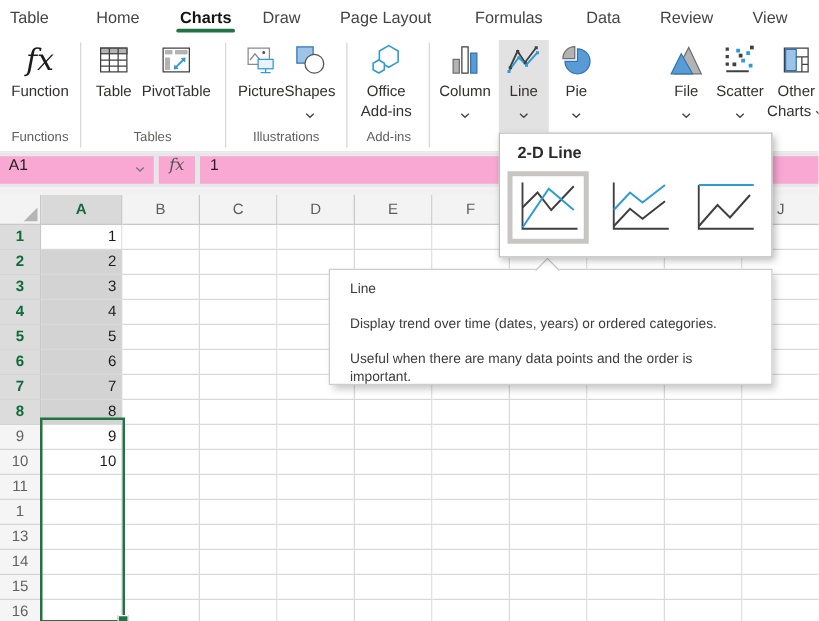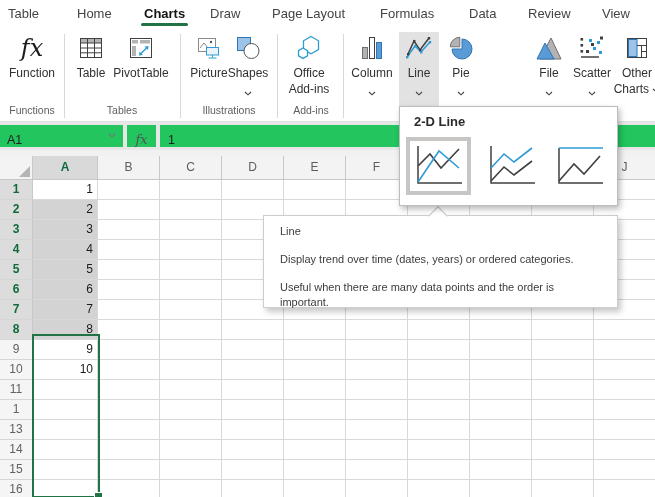--- a/index.html
+++ b/index.html
@@ -19,22 +19,22 @@
   .glabel{position:absolute;top:76px;font-size:10.5px;color:#605e5c;text-align:center;}
   .rbtn{position:absolute;top:4px;text-align:center;color:#323130;}
   .rbtn .ic{height:32px;display:flex;align-items:center;justify-content:center;}
   .rbtn .lb{font-size:12px;line-height:14px;margin-top:2px;white-space:nowrap;}
   .rbtn .chev{margin-top:2px;height:6px;}
   .rbtn.hl{background:#e2e2e2;height:74px;}
   .fxglyph{font-family:"DejaVu Serif",serif;font-style:italic;font-size:24px;color:#1b1b1b;line-height:30px;}
   .fxsmall{font-family:"DejaVu Serif",serif;font-style:italic;font-size:13px;color:#555;}
   
   .fbar{position:absolute;left:0;top:122px;width:655px;height:28px;background:#e7e7e7;}
-  .fbox{position:absolute;top:3px;height:22px;background:#22c55e;box-sizing:border-box;font-size:12.5px;color:#222;
-        display:flex;align-items:flex-end;}
+  .fbox{position:absolute;top:3px;height:22px;background:#f9a8d4;box-sizing:border-box;font-size:12.5px;color:#222;
+        display:flex;align-items:flex-start;}
   .fstrip{position:absolute;left:0;top:150px;width:655px;height:6px;background:#f1f1f1;}
   
   .sheet{position:absolute;left:0;top:156px;width:655px;height:341px;}
   .corner{position:absolute;left:0;top:0;width:33px;height:24px;background:#f3f3f3;
           border-right:1px solid #c8c8c8;border-bottom:1px solid #c8c8c8;box-sizing:border-box;}
   .corner .tri{position:absolute;right:2px;bottom:2px;width:0;height:0;
                border-left:11px solid transparent;border-bottom:11px solid #b5b5b5;}
   .col-hdr{position:absolute;top:0;height:24px;background:#f3f3f3;box-sizing:border-box;
            border-right:1px solid #c8c8c8;border-bottom:1px solid #c8c8c8;
            font-size:12px;color:#5d5d5d;text-align:center;line-height:23px;}

